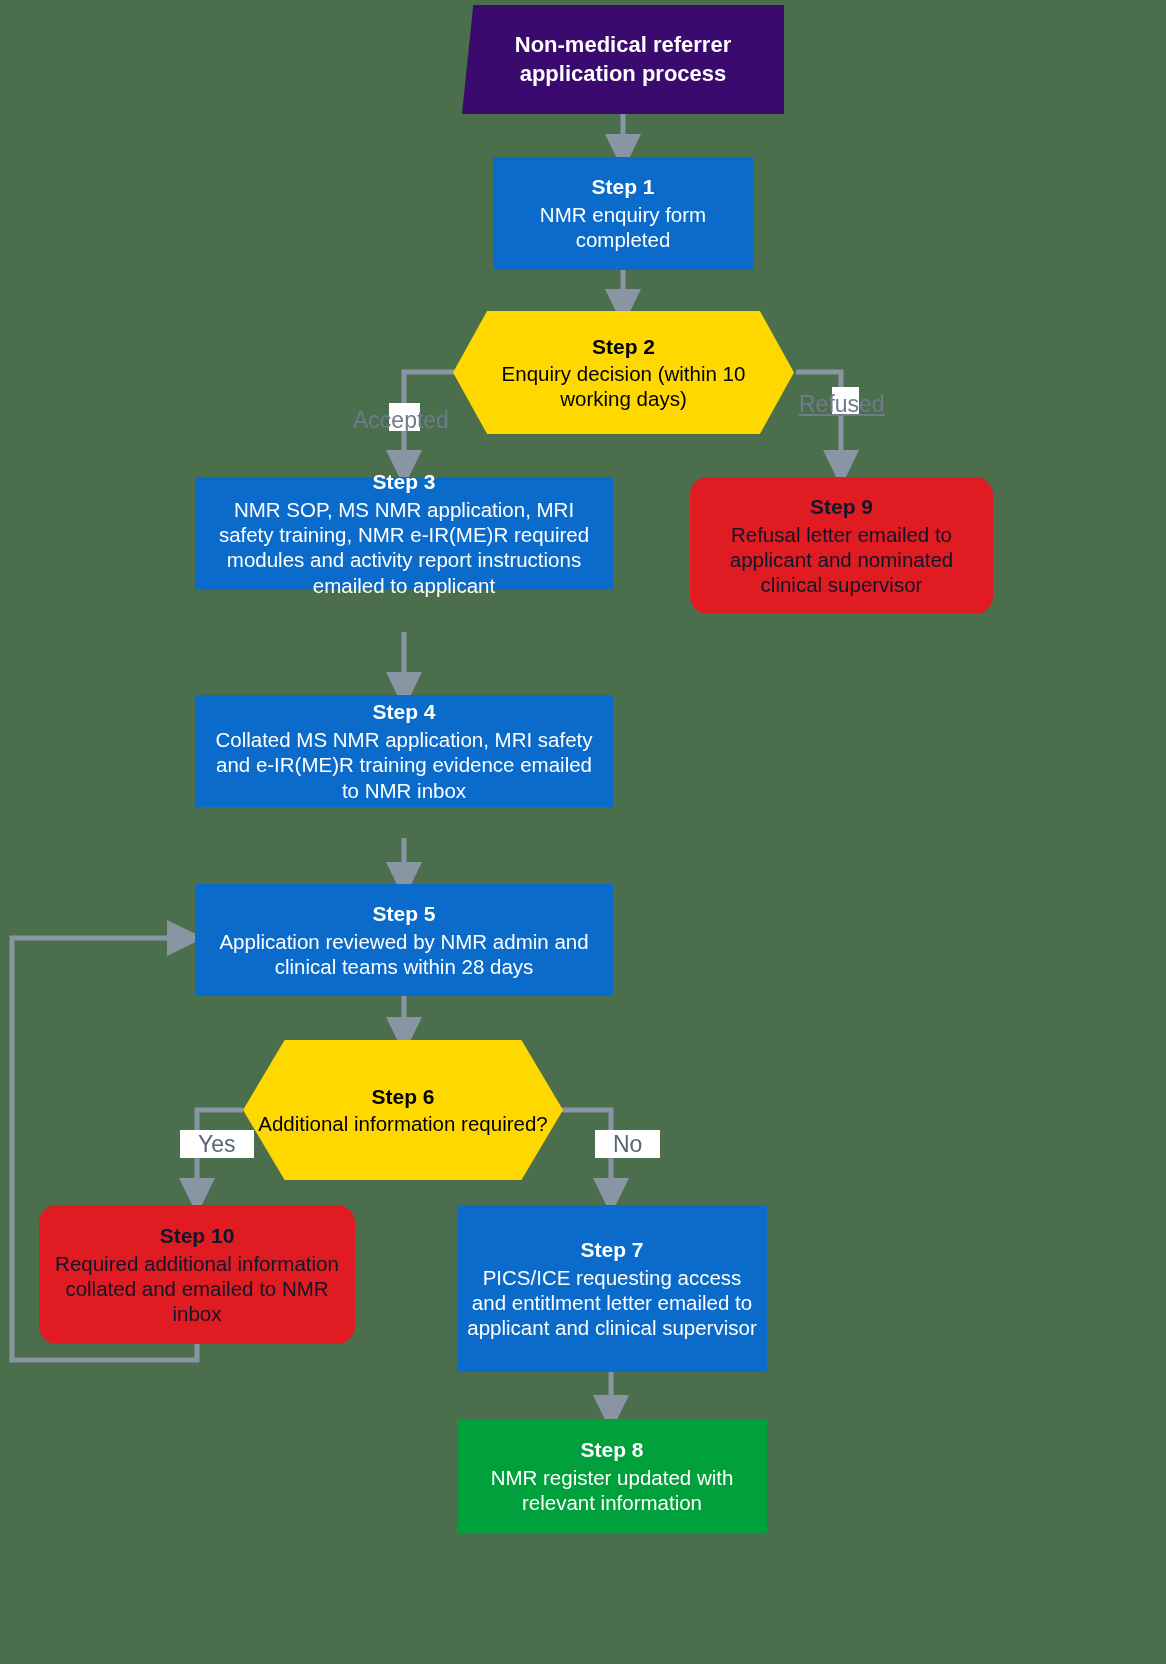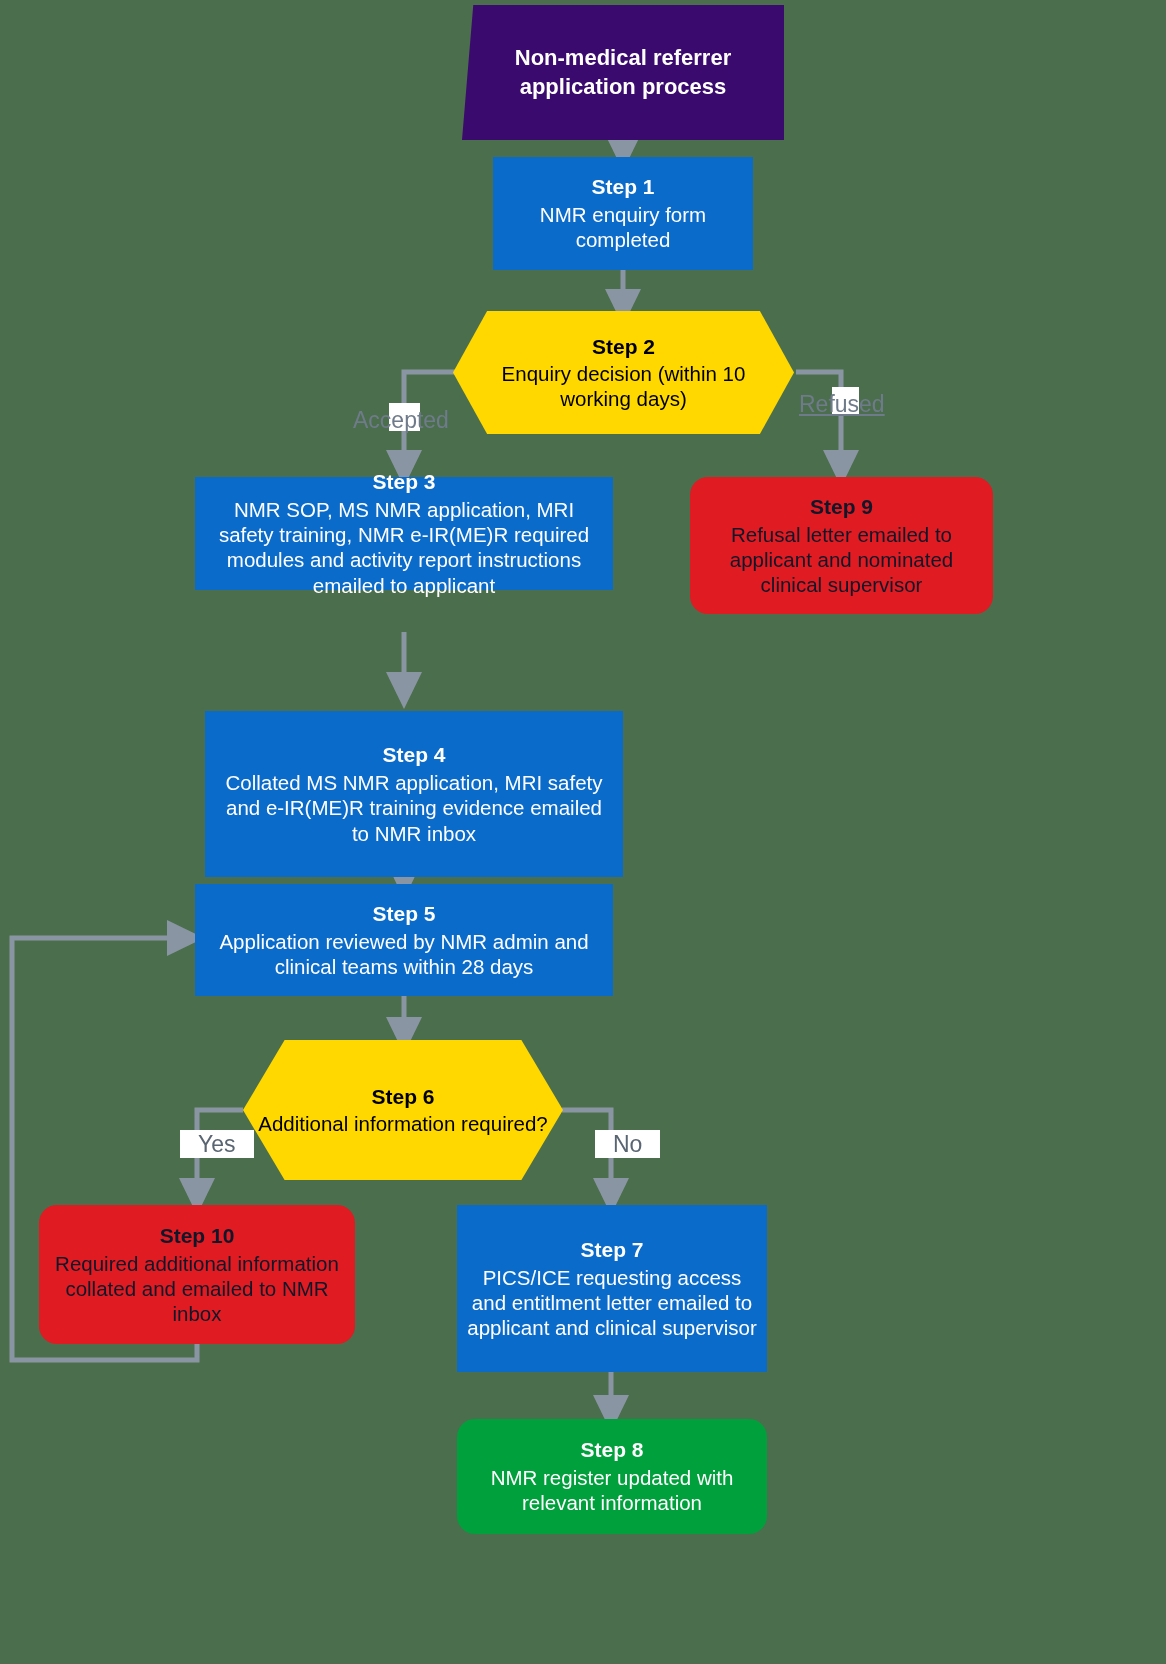--- a/index.html
+++ b/index.html
@@ -84,21 +84,21 @@
     border-radius: 18px;
     padding: 8px 12px;
   }
   .alert .title { font-size: 21px; margin-bottom: 2px; }
 
   
   .success {
     background: #00a03c;
     color: #ffffff;
     font-size: 20.5px;
-    border-radius: 18px;
+    border-radius: 2px;
     padding: 8px 12px;
   }
   .success .title { font-size: 21px; margin-bottom: 2px; }
 
   
   .edge-label {
     position: absolute;
     color: #6f7b8a;
     font-size: 23px;
     line-height: 1;
@@ -157,21 +157,21 @@
       <path d="M243,1110 L197,1110 L197,1196" marker-end="url(#arrow)"></path>
 
       <path d="M562,1110 L611,1110 L611,1196" marker-end="url(#arrow)"></path>
 
       <path d="M611,1372 L611,1413" marker-end="url(#arrow)"></path>
 
       <path d="M197,1344 L197,1360 L12,1360 L12,938 L185,938" marker-end="url(#arrow)"></path>
     </g>
   </svg>
 
-  <div class="node banner" style="left:462px; top:5px; width:322px; height:135px;">
+  <div class="node banner" style="left:462px; top:5px; width:322px; height:109px;">
     <span>Non-medical referrer</span>
     <span>application process</span>
   </div>
 
   <div class="node process" style="left:493px; top:157px; width:260px; height:113px;">
     <span class="title">Step 1</span>
     <span class="body">NMR enquiry form completed</span>
   </div>
 
   <div class="node decision" style="left:453px; top:311px; width:341px; height:123px;
@@ -192,21 +192,21 @@
   <div class="node process" style="left:195px; top:477px; width:418px; height:113px;">
     <span class="title">Step 3</span>
     <span class="body">NMR SOP, MS NMR application, MRI safety training, NMR e-IR(ME)R required modules and activity report instructions emailed to applicant</span>
   </div>
 
   <div class="node alert" style="left:690px; top:477px; width:303px; height:137px;">
     <span class="title">Step 9</span>
     <span class="body">Refusal letter emailed to applicant and nominated clinical supervisor</span>
   </div>
 
-  <div class="node process" style="left:195px; top:711px; width:418px; height:166px;margin-left:10px;">
+  <div class="node process" style="left:195px; top:695px; width:418px; height:112px;">
     <span class="title">Step 4</span>
     <span class="body">Collated MS NMR application, MRI safety and e-IR(ME)R training evidence emailed to NMR inbox</span>
   </div>
 
   <div class="node process" style="left:195px; top:884px; width:418px; height:112px;">
     <span class="title">Step 5</span>
     <span class="body">Application reviewed by NMR admin and clinical teams within 28 days</span>
   </div>
 
   <div class="node decision" style="left:243px; top:1040px; width:320px; height:140px;

